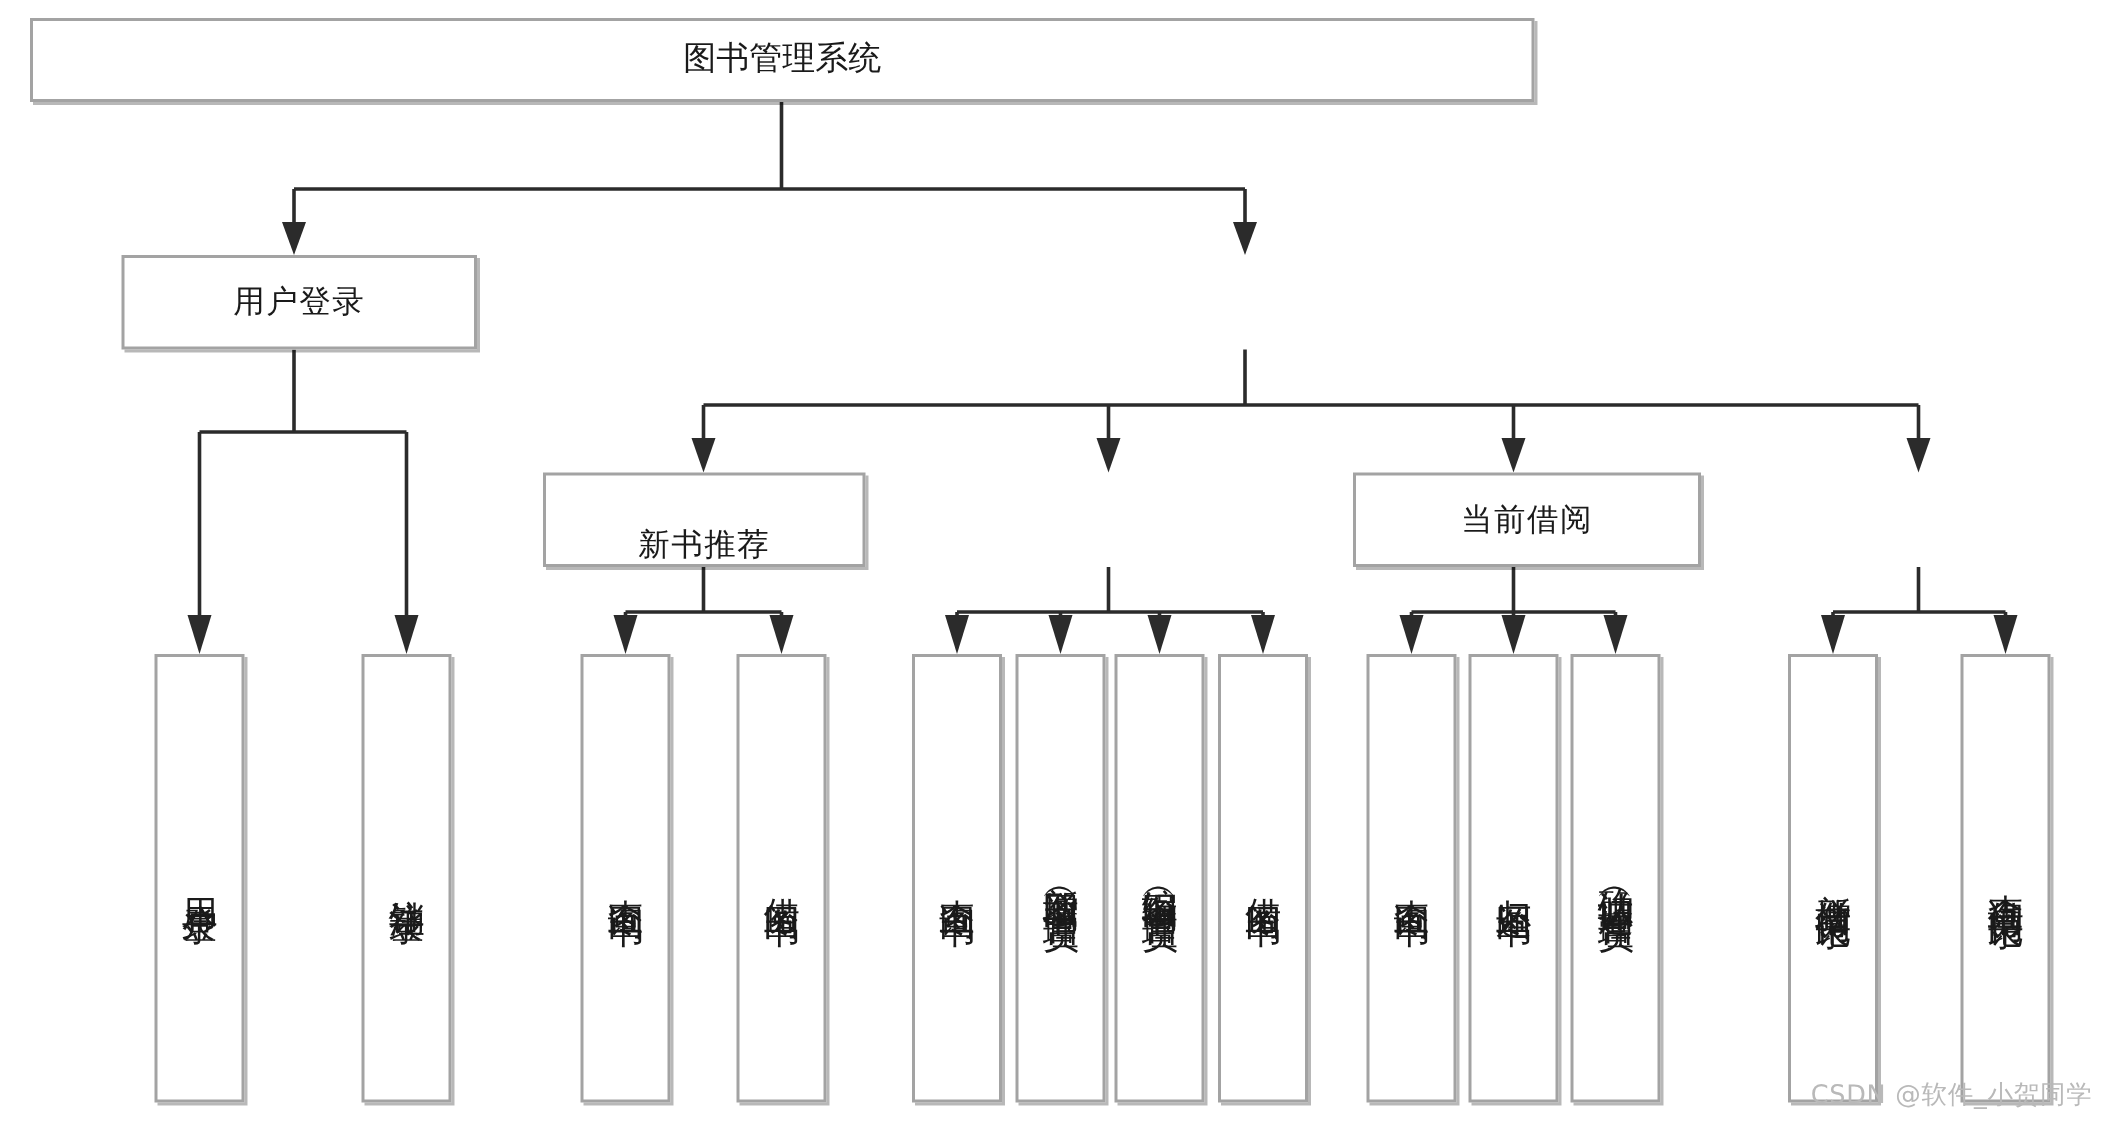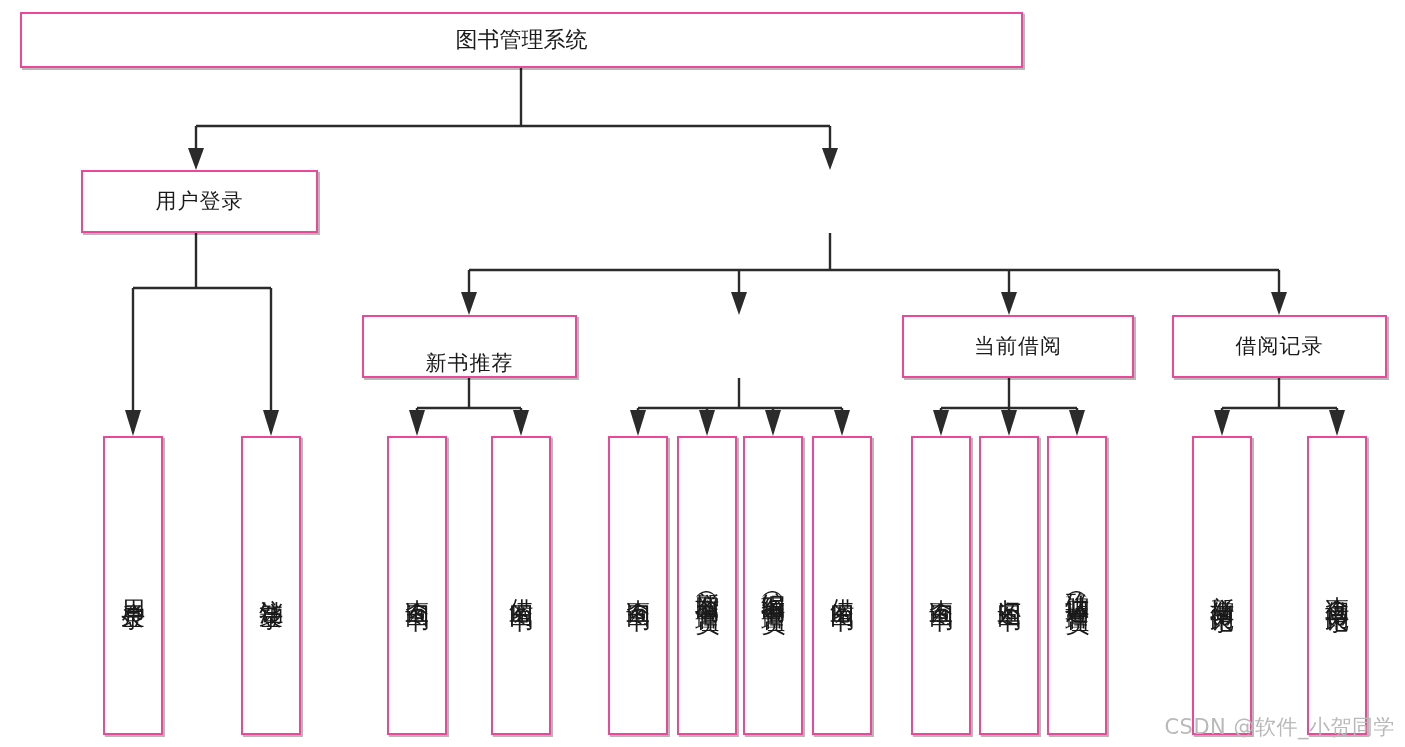--- a/index.html
+++ b/index.html
@@ -10,21 +10,21 @@
     font-family:"DejaVu Sans","Liberation Sans",sans-serif;
     overflow:hidden;
     position:relative;
   }
   #diagram{
     position:absolute;left:0;top:0;width:1405px;height:747px;
   }
   .node{
     position:absolute;
     background:#ffffff;
-    border:2px solid #ec4899;
+    border:2px solid #a3a3a3;
     box-sizing:border-box;
     display:flex;
     align-items:center;
     justify-content:center;
     color:#1a1a1a;
     box-shadow:2px 2px 0 rgba(0,0,0,0.28);
   }
   .node .lbl{
     display:block;
     text-align:center;
@@ -52,21 +52,21 @@
     position:absolute;left:0;top:0;width:1405px;height:747px;
     pointer-events:none;
   }
   svg.links path,svg.links line{
     stroke:#2b2b2b;stroke-width:2.4;fill:none;
   }
   svg.links polygon{fill:#2b2b2b;}
   .watermark{
     position:absolute;
     right:10px;bottom:6px;
-    font-size:21px;
+    font-size:17px;
     color:#b9b9b9;
     letter-spacing:0.5px;
     user-select:none;
     white-space:nowrap;
   }
 </style>
 </head>
 <body>
 
 <div id="diagram">
@@ -143,23 +143,20 @@
   <div class="node lvl2" style="left:81px;top:170px;width:237px;height:63px;">
     <span class="lbl">用户登录</span>
   </div>
 
   <div class="node lvl3" style="left:362px;top:315px;width:215px;height:63px;align-items:flex-end;">
     <span class="lbl">新书推荐</span>
   </div>
   <div class="node lvl3" style="left:902px;top:315px;width:232px;height:63px;">
     <span class="lbl">当前借阅</span>
   </div>
-  <div class="node lvl3" style="left:1172px;top:315px;width:215px;height:63px;">
-    <span class="lbl">借阅记录</span>
-  </div>
 
   <div class="node leaf" style="left:103px;top:436px;width:60px;height:299px;">
     <span class="lbl">用户登录</span>
   </div>
   <div class="node leaf" style="left:241px;top:436px;width:60px;height:299px;">
     <span class="lbl">注销登录</span>
   </div>
 
   <div class="node leaf" style="left:387px;top:436px;width:60px;height:299px;">
     <span class="lbl">查询图书</span>

